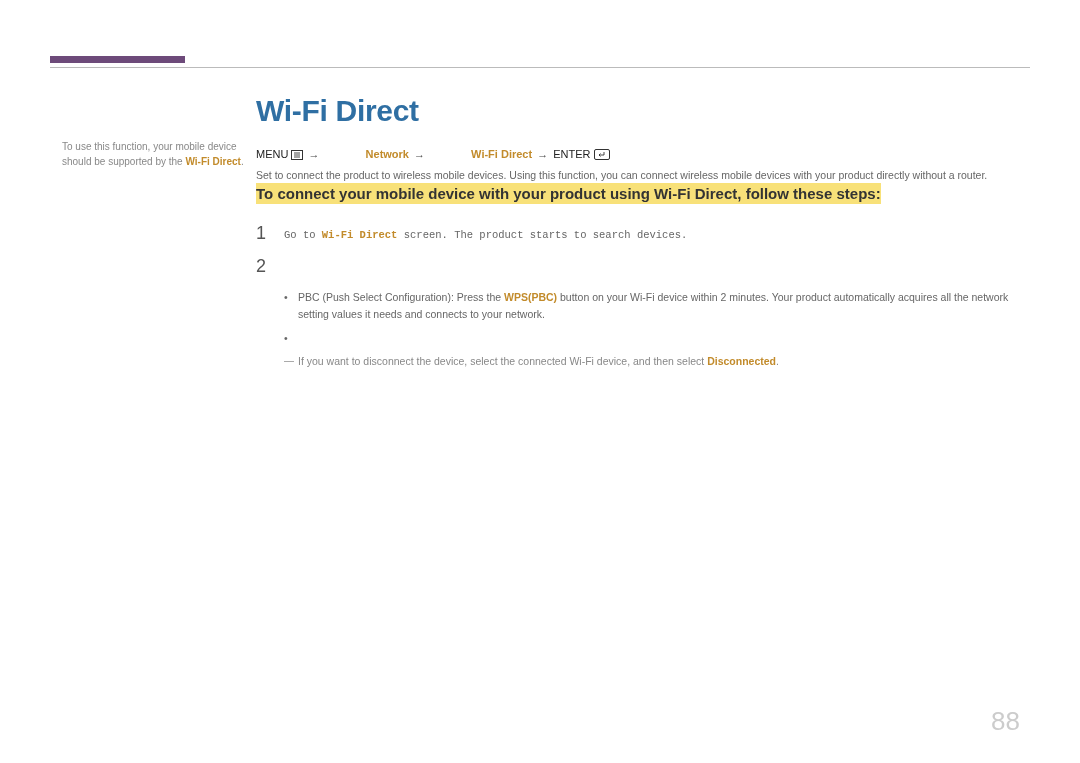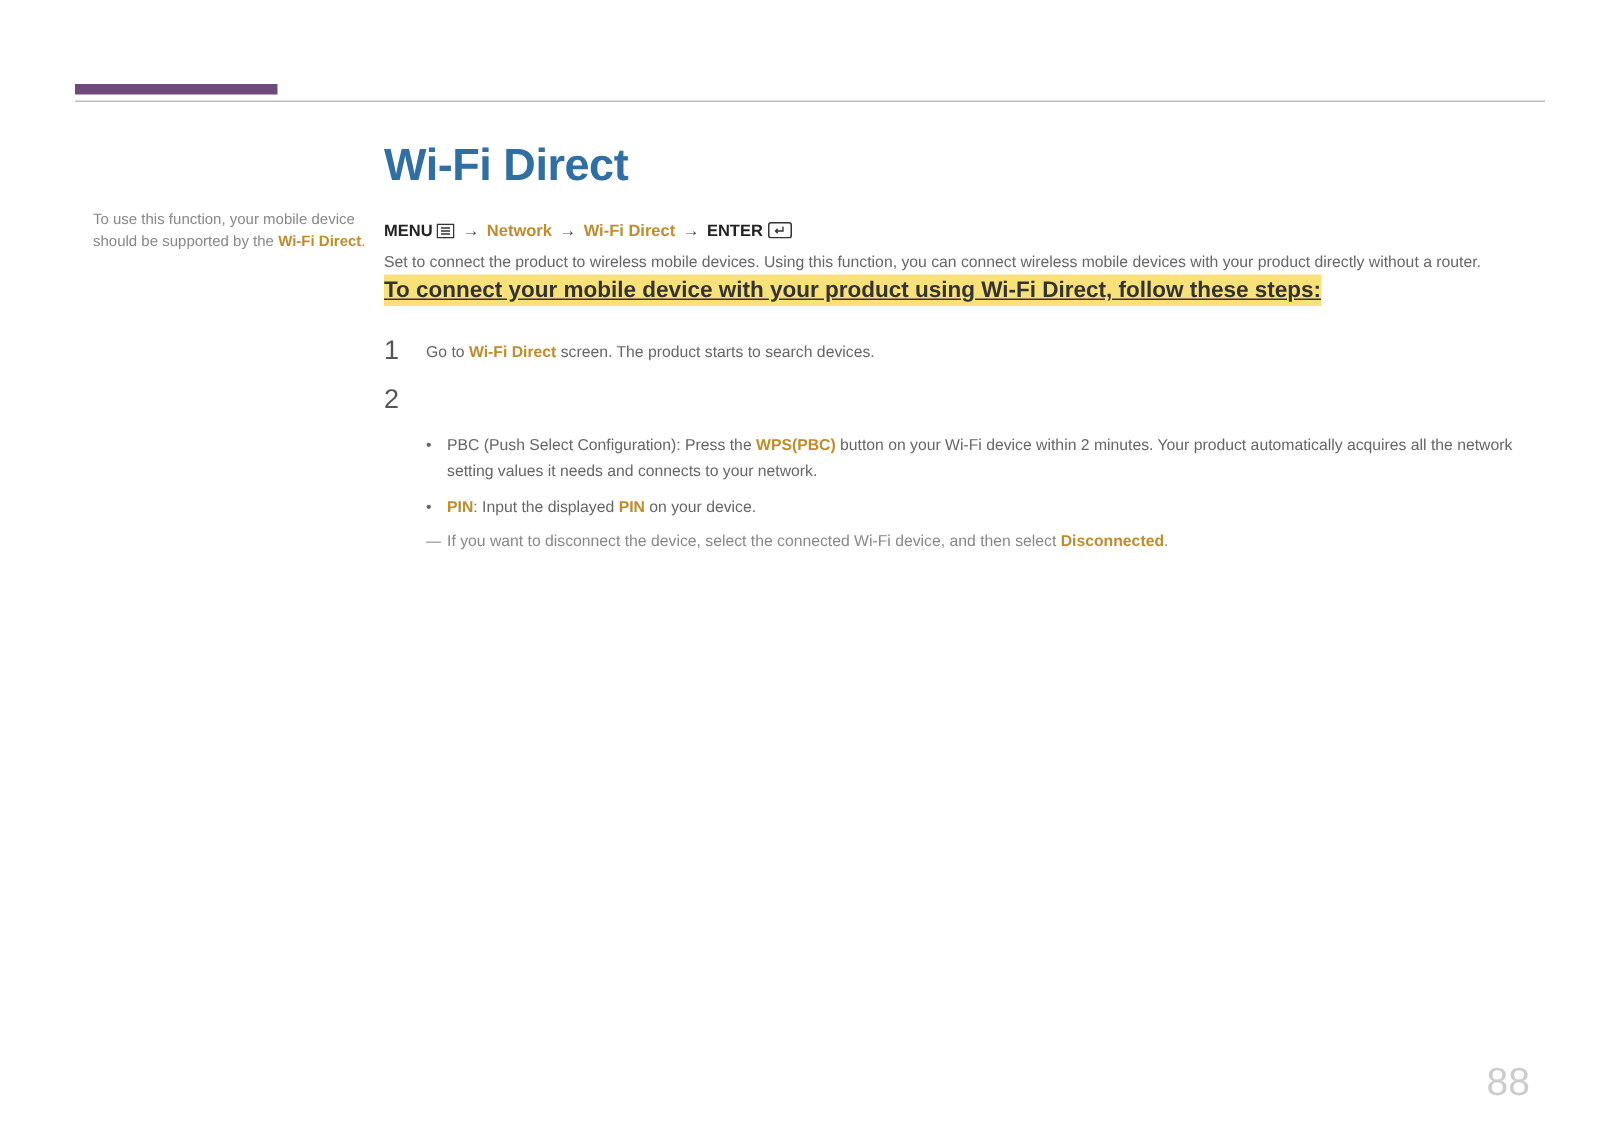--- a/index.html
+++ b/index.html
@@ -51,41 +51,40 @@
     font-weight: 600;
     color: #2f6fa3;
     margin-bottom: 20px;
     letter-spacing: -0.3px;
   }
   .nav-path {
     font-size: 11px;
     color: #333;
     margin-bottom: 6px;
   }
-  .nav-path .bold { font-weight: 700; color: #222; }
-  .nav-path .link { color: #c28b2b; font-weight: 600; }
+  .nav-path .bold { font-weight: 400; color: #222; }
+  .nav-path .link { color: #c28b2b; font-weight: 600; margin-left: 41px; }
   .nav-path .arrow { color: #444; padding: 0 2px; }
   .icon-box {
     display: inline-block;
     vertical-align: -2px;
   }
   .intro {
     font-size: 10.5px;
     color: #666;
     line-height: 1.45;
   }
   .highlight-heading {
     display: inline;
     background: #f8e179;
     font-size: 15px;
     font-weight: 700;
     color: #333;
     line-height: 1.5;
     padding: 2px 0;
-    text-decoration: underline;
   }
   .steps { margin-top: 18px; }
   .step {
     display: flex;
     align-items: flex-start;
     margin-bottom: 14px;
   }
   .step-num {
     font-size: 18px;
     font-weight: 400;
@@ -93,20 +92,21 @@
     width: 28px;
     flex-shrink: 0;
     line-height: 1;
     padding-top: 0;
   }
   .step-body {
     font-size: 10.5px;
     color: #666;
     line-height: 1.5;
     padding-top: 4px;
+    font-family: Liberation Mono, monospace;
   }
   .step-body .bold-red { color: #c28b2b; font-weight: 700; }
   .bullets {
     margin-top: 4px;
     padding-left: 28px;
   }
   .bullet {
     display: flex;
     font-size: 10.5px;
     color: #666;
@@ -201,23 +201,20 @@
 
     <div class="bullets">
       <div class="bullet">
         <div class="dot">•</div>
         <div>
           <span>PBC (Push Select Configuration): Press the </span><span class="bold-red">WPS(PBC)</span><span> button on your Wi-Fi device within 2 minutes. Your product automatically acquires all the network setting values it needs and connects to your network.</span>
         </div>
       </div>
       <div class="bullet">
         <div class="dot">•</div>
-        <div>
-          <span class="bold-red">PIN</span><span>: Input the displayed </span><span class="bold-red">PIN</span><span> on your device.</span>
-        </div>
       </div>
     </div>
 
     <div class="note">
       <div class="dash"></div>
       <div>
         <span>If you want to disconnect the device, select the connected Wi-Fi device, and then select </span><span class="bold-red">Disconnected</span><span>.</span>
       </div>
     </div>
   </div>

